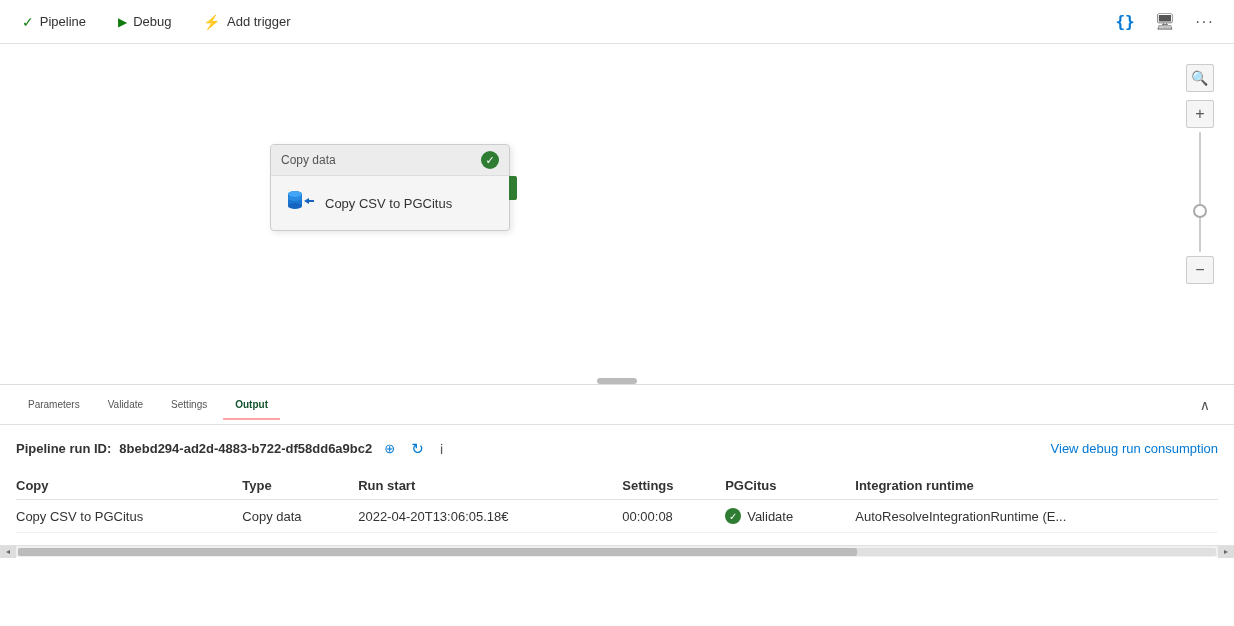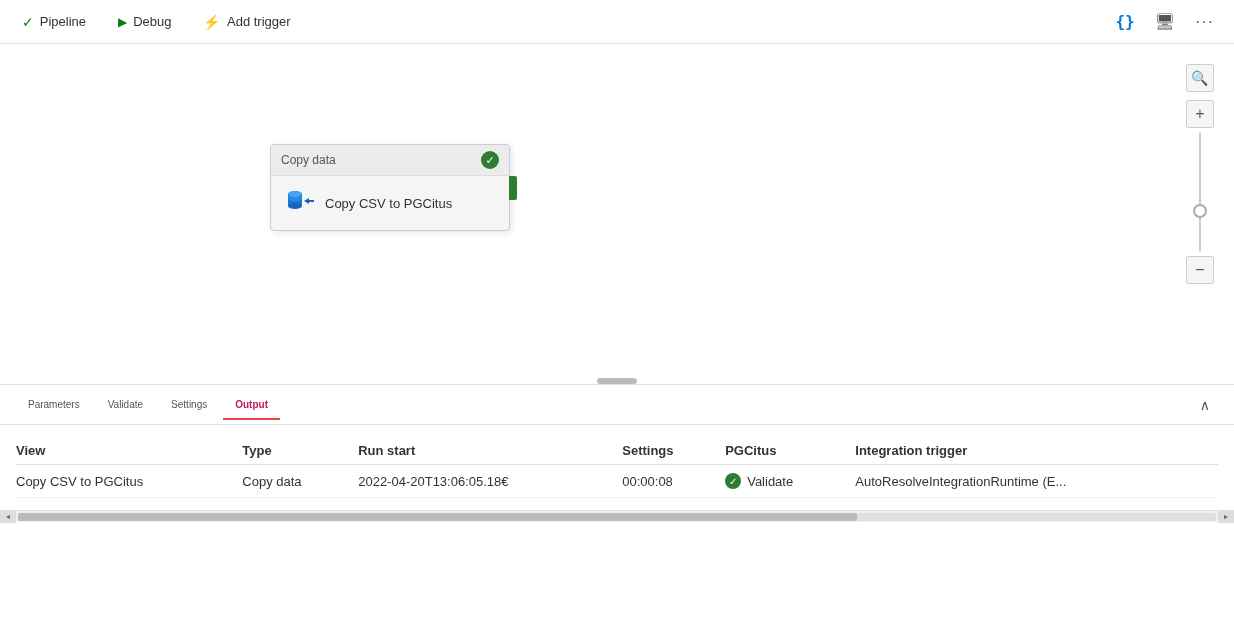--- a/index.html
+++ b/index.html
@@ -226,22 +226,22 @@
     }
     .panel-tab {
       padding: 8px 12px;
       cursor: pointer;
       font-size: 10px;
       color: #555;
       border-bottom: 2px solid transparent;
       margin-bottom: -1px;
     }
     .panel-tab.active {
-      color: #be185d;
-      border-bottom: 2px solid #ef4444;
+      color: #14532d;
+      border-bottom: 2px solid #fca5a5;
       font-weight: 600;
     }
     .panel-collapse-btn {
       margin-left: auto;
       background: none;
       border: none;
       cursor: pointer;
       font-size: 14px;
       color: #555;
       padding: 4px 8px;
@@ -460,30 +460,44 @@
     <div class="panel-tab active">
       <span>Output</span>
     </div>
     <button class="panel-collapse-btn">
       <span>∧</span>
     </button>
   </div>
 
   <div class="output-content">
 
+    <div class="pipeline-run-id-row">
+      <span class="pipeline-run-id-label">Pipeline run ID:</span>
+      <span class="pipeline-run-id-value">8bebd294-ad2d-4883-b722-df58dd6a9bc2</span>
+      <button class="icon-btn-small" title="Copy">
+        <span style="font-size:13px;">⊕</span>
+      </button>
+      <button class="icon-btn-small" title="Refresh">
+        <span style="font-size:15px;">↻</span>
+      </button>
+      <button class="icon-btn-small" title="Info">
+        <span style="font-size:14px; color:#555;">ℹ</span>
+      </button>
+      <a class="view-debug-link">View debug run consumption</a>
+    </div>
 
     <table class="output-table">
       <thead>
         <tr>
-          <th>View</th>
+          <th>Copy</th>
           <th>Type</th>
           <th>Run start</th>
           <th>Settings</th>
           <th>PGCitus</th>
-          <th>Integration trigger</th>
+          <th>Integration runtime</th>
         </tr>
       </thead>
       <tbody>
         <tr class="table-row">
           <td>Copy CSV to PGCitus</td>
           <td>Copy data</td>
           <td>2022-04-20T13:06:05.18€</td>
           <td>00:00:08</td>
           <td>
             <div class="status-succeeded">

